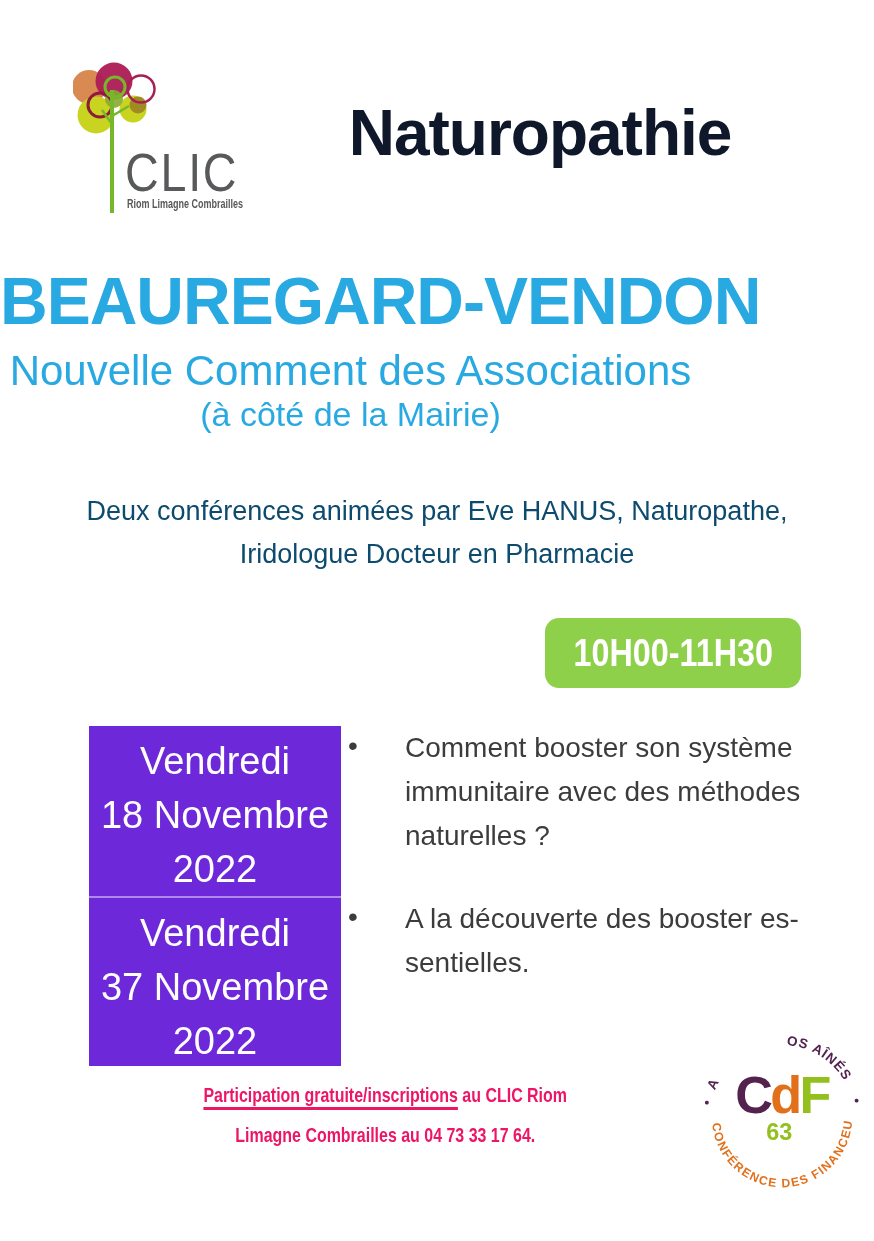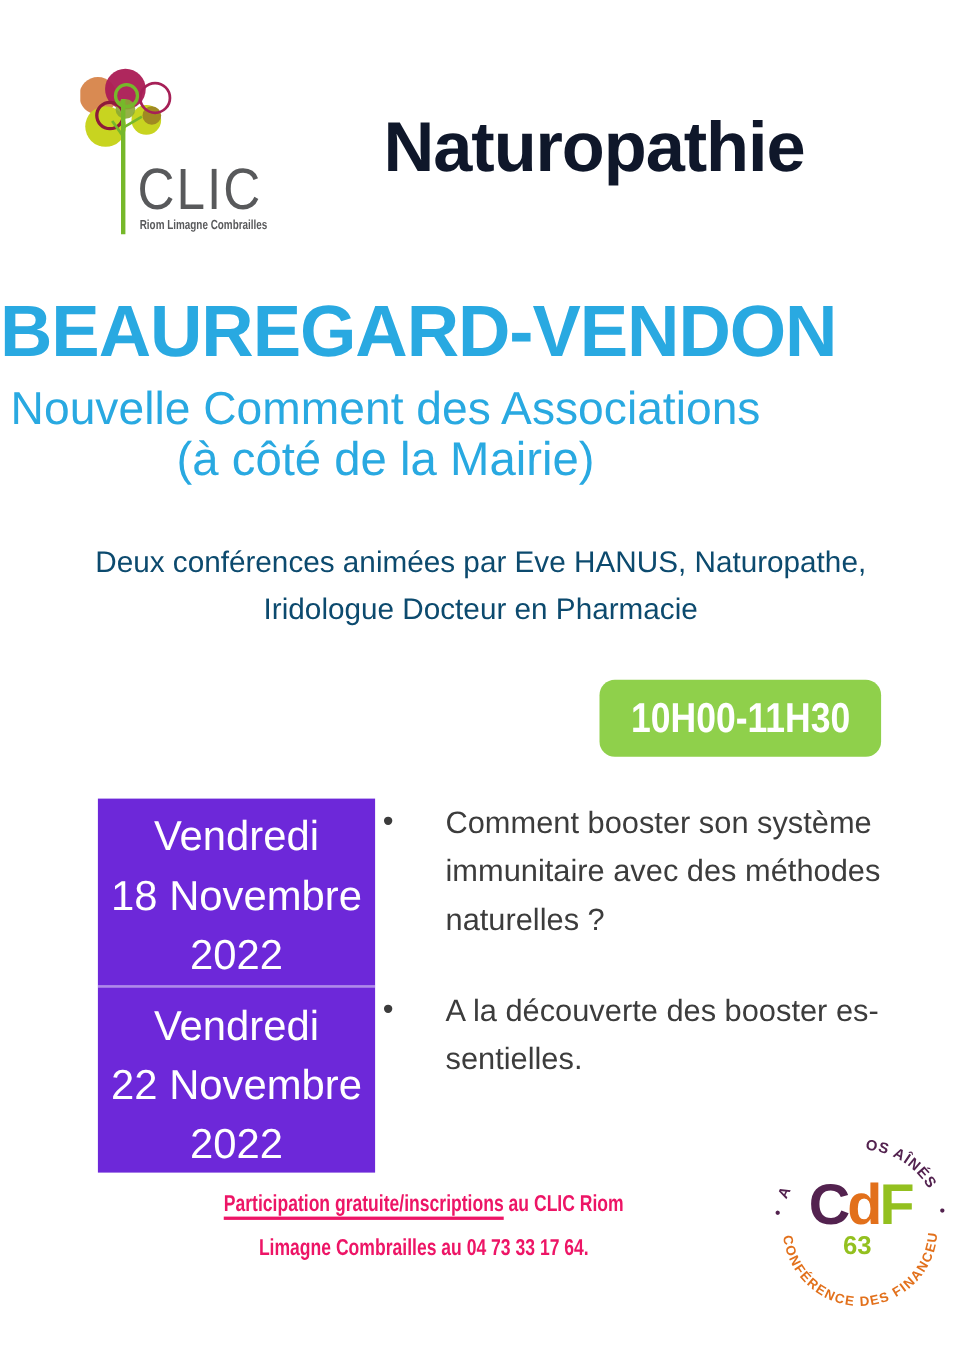--- a/index.html
+++ b/index.html
@@ -24,21 +24,21 @@
   
   .naturopathie{
     left:250px;top:96px;width:580px;text-align:center;
     font-size:64px;font-weight:bold;color:#0f172a;letter-spacing:-1px;white-space:nowrap;
   }
 
   
   .venue{left:0;top:268px;width:701px;text-align:center;color:#29a9e1;}
   .venue-city{font-size:66px;font-weight:bold;line-height:1;letter-spacing:-1px;white-space:nowrap;}
   .venue-sub1{font-size:42px;line-height:1;margin-top:16px;}
-  .venue-sub2{font-size:43px;line-height:1;margin-top:5px;}
+  .venue-sub2{font-size:34px;line-height:1;margin-top:5px;}
 
   
   .intro{left:0;top:490px;width:874px;text-align:center;font-size:27px;color:#0c4a6e;line-height:43px;}
 
   
   .time-badge{
     left:545px;top:618px;width:256px;height:70px;background:#8fd04b;
     display:flex;align-items:center;justify-content:center;border-radius:14px;
   }
   .time-badge span{
@@ -114,21 +114,21 @@
   </div>
 
   <div class="abs dates">
     <div class="date-box">
       <div>Vendredi</div>
       <div>18 Novembre</div>
       <div>2022</div>
     </div>
     <div class="date-box">
       <div>Vendredi</div>
-      <div>22 Novembre</div>
+      <div>37 Novembre</div>
       <div>2022</div>
     </div>
   </div>
 
   <div class="abs topics">
     <div class="topic">
       <span class="dot">•</span>
       <div>Comment booster son système</div>
       <div>immunitaire avec des méthodes</div>
       <div>naturelles ?</div>

